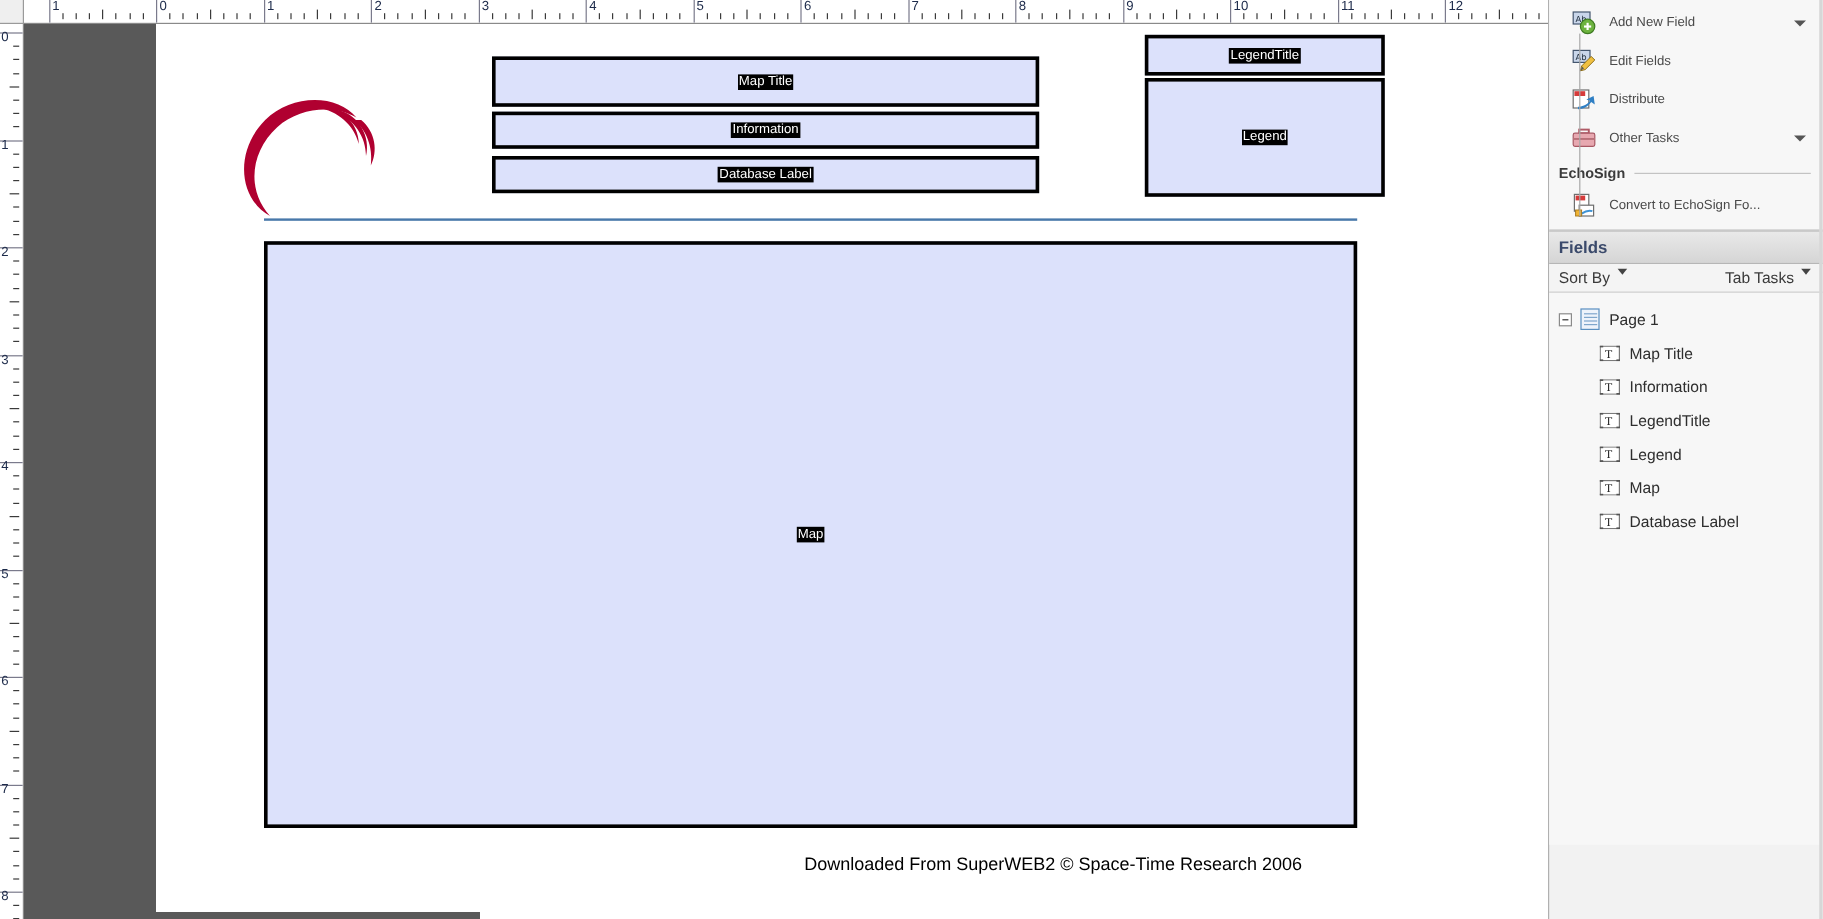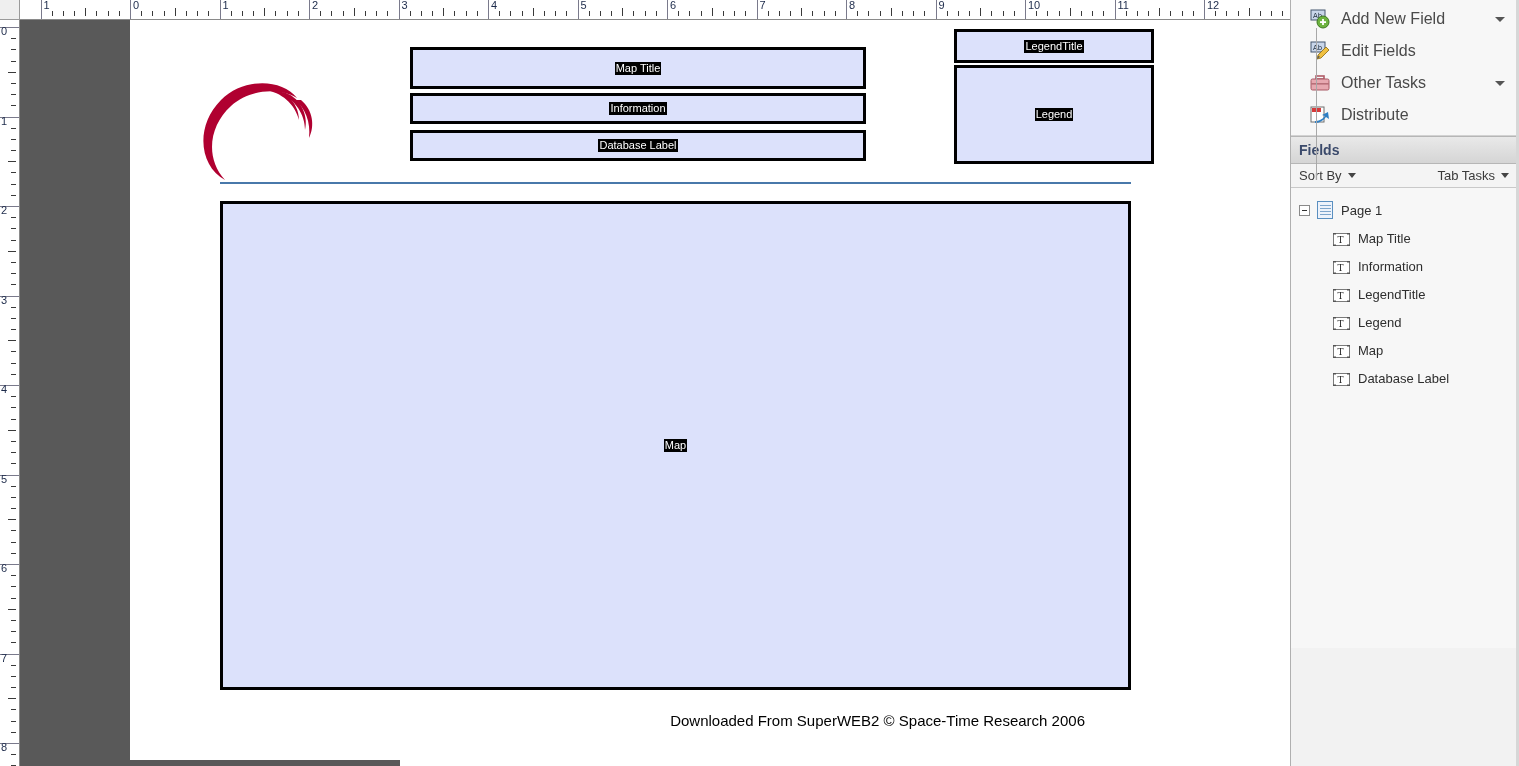--- a/index.html
+++ b/index.html
@@ -120,21 +120,21 @@
     width: 0; height: 0; border-left: 5px solid transparent; border-right: 5px solid transparent;
     border-top: 6px solid #4a4a4a; margin-right: 8px;
   }
   .tasks-title { font-size: 15px; font-weight: bold; color: #3b4a6b; }
 
   .task-list { background: #f7f7f7; border-bottom: 1px solid #d2d2d2; padding: 3px 0 4px 0; }
   .task-item {
     display: flex; align-items: center; height: 32px; padding-left: 18px; position: relative;
   }
   .task-icon { width: 22px; height: 22px; margin-right: 10px; flex: 0 0 22px; }
-  .task-label { font-size: 16px; color: #4a4a4a; }
+  .task-label { font-size: 11px; color: #4a4a4a; }
   .task-caret {
     position: absolute; right: 14px; width: 0; height: 0;
     border-left: 5px solid transparent; border-right: 5px solid transparent;
     border-top: 5px solid #555555;
   }
 
   .section-sep { display: flex; align-items: center; padding: 6px 10px 4px 8px; }
   .section-sep-label { font-size: 12px; font-weight: bold; color: #3b3b3b; margin-right: 8px; white-space: nowrap; }
   .section-sep-line { flex: 1; height: 1px; background: #c3c3c3; }
 
@@ -142,21 +142,21 @@
     height: 28px; background: linear-gradient(to bottom, #e9e9e9, #d5d5d5);
     border-top: 1px solid #b6b6b6; border-bottom: 1px solid #b6b6b6;
     display: flex; align-items: center; padding-left: 8px;
   }
   .fields-title { font-size: 14px; font-weight: bold; color: #3b4a6b; }
 
   .sortbar {
     height: 24px; background: #f4f4f4; border-bottom: 1px solid #c9c9c9;
     display: flex; align-items: center; justify-content: space-between; padding: 0 10px 0 8px;
   }
-  .sortbar-item { display: flex; align-items: center; font-size: 13px; color: #3a3a3a; }
+  .sortbar-item { display: flex; align-items: flex-start; font-size: 13px; color: #3a3a3a; }
   .sortbar-caret {
     width: 0; height: 0; margin-left: 6px;
     border-left: 4px solid transparent; border-right: 4px solid transparent;
     border-top: 5px solid #444444;
   }
 
   .tree { padding-top: 8px; background: #f7f7f7; height: 460px; }
   .tree-row { display: flex; align-items: center; height: 28px; position: relative; }
   .tree-row.root { padding-left: 8px; }
   .tree-row.child { padding-left: 42px; }
@@ -459,41 +459,57 @@
             <path d="M8 19 L9 15 L17 7 L20 10 L12 18 Z" fill="#f0c040" stroke="#8a6a12" stroke-width="0.8"></path>
             <path d="M8 19 L9.5 15.5 L11 17 Z" fill="#5a5a5a"></path>
           </svg>
         </span>
         <span class="task-label">Edit Fields</span>
       </div>
 
       <div class="task-item">
         <span class="task-icon">
           <svg width="22" height="22" viewBox="0 0 22 22">
+            <rect x="2" y="3" width="13" height="15" fill="#ffffff" stroke="#6e6e6e" stroke-width="1"></rect>
+            <rect x="3" y="4" width="9" height="4" fill="#d63b3b"></rect>
+            <path d="M6 19 C 10 19, 14 17, 17 13 L20 15 L19 8 L13 11 L16 12 C 13 16, 9 17, 6 17 Z" fill="#2f7fc4"></path>
+          </svg>
+        </span>
+        <span class="task-label">Distribute</span>
+      </div>
+
+      <div class="task-item">
+        <span class="task-icon">
+          <svg width="22" height="22" viewBox="0 0 22 22">
             <rect x="7" y="4" width="8" height="3" fill="none" stroke="#b05a66" stroke-width="1.6"></rect>
             <rect x="2" y="7" width="18" height="11" rx="1.5" fill="#e7a8b0" stroke="#a85864" stroke-width="1"></rect>
             <rect x="2" y="11" width="18" height="1.6" fill="#b87079"></rect>
           </svg>
         </span>
         <span class="task-label">Other Tasks</span>
         <span class="task-caret"></span>
       </div>
 
+      <div class="section-sep">
+        <span class="section-sep-label">EchoSign</span>
+        <span class="section-sep-line"></span>
+      </div>
+
       <div class="task-item">
         <span class="task-icon">
           <svg width="22" height="22" viewBox="0 0 22 22">
-            <rect x="2" y="3" width="13" height="15" fill="#ffffff" stroke="#6e6e6e" stroke-width="1"></rect>
-            <rect x="3" y="4" width="9" height="4" fill="#d63b3b"></rect>
-            <path d="M6 19 C 10 19, 14 17, 17 13 L20 15 L19 8 L13 11 L16 12 C 13 16, 9 17, 6 17 Z" fill="#2f7fc4"></path>
-          </svg>
-        </span>
-        <span class="task-label">Distribute</span>
-      </div>
-
-
+            <rect x="3" y="2" width="12" height="14" fill="#ffffff" stroke="#6e6e6e" stroke-width="1"></rect>
+            <rect x="4" y="3" width="8" height="4" fill="#d63b3b"></rect>
+            <rect x="7" y="11" width="12" height="9" fill="#ffffff" stroke="#6e6e6e" stroke-width="1"></rect>
+            <path d="M9 18 C 12 16, 15 15, 18 16" stroke="#3f93d4" stroke-width="1.6" fill="none"></path>
+            <rect x="4" y="15" width="5" height="5" fill="#f0b433" stroke="#a8781c" stroke-width="0.8"></rect>
+          </svg>
+        </span>
+        <span class="task-label">Convert to EchoSign Fo...</span>
+      </div>
     </div>
 
     <div class="fields-header">
       <span class="fields-title">Fields</span>
     </div>
 
     <div class="sortbar">
       <span class="sortbar-item">
         <span>Sort By</span>
         <span class="sortbar-caret"></span>

